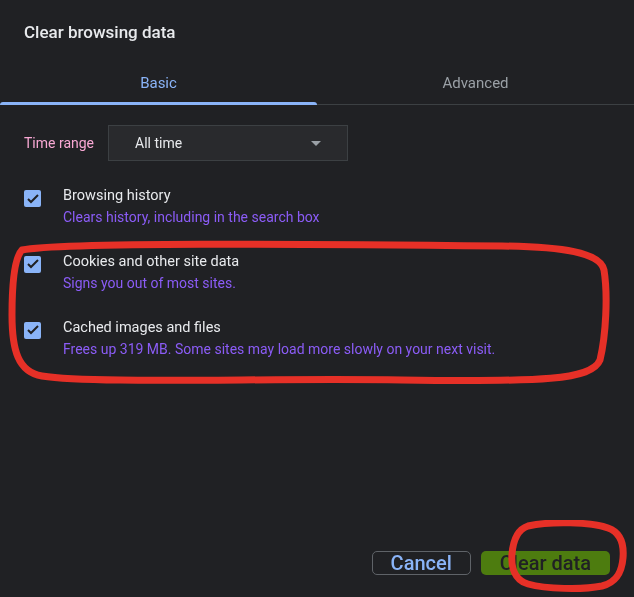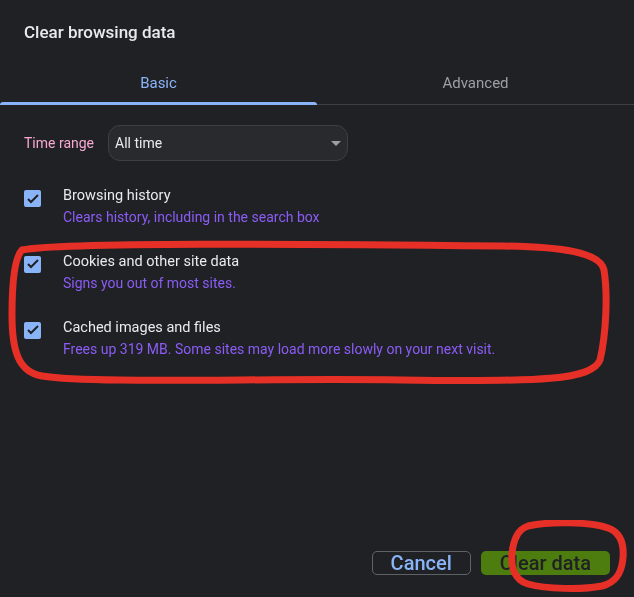--- a/index.html
+++ b/index.html
@@ -55,26 +55,26 @@
     gap: 14px;
     margin-bottom: 26px;
   }
   .label-timerange {
     color: #f9a8d4;
     font-size: 14px;
   }
   .select {
     background: #292a2d;
     border: 1px solid #3c4043;
-    border-radius: 12px;
+    border-radius: 0;
     height: 36px;
     width: 240px;
     display: flex;
     align-items: center;
-    padding: 0 6px;
+    padding: 0 26px;
     justify-content: space-between;
     cursor: pointer;
   }
   .select-text {
     color: #e8eaed;
     font-size: 14px;
   }
   .chevron {
     width: 0;
     height: 0;

